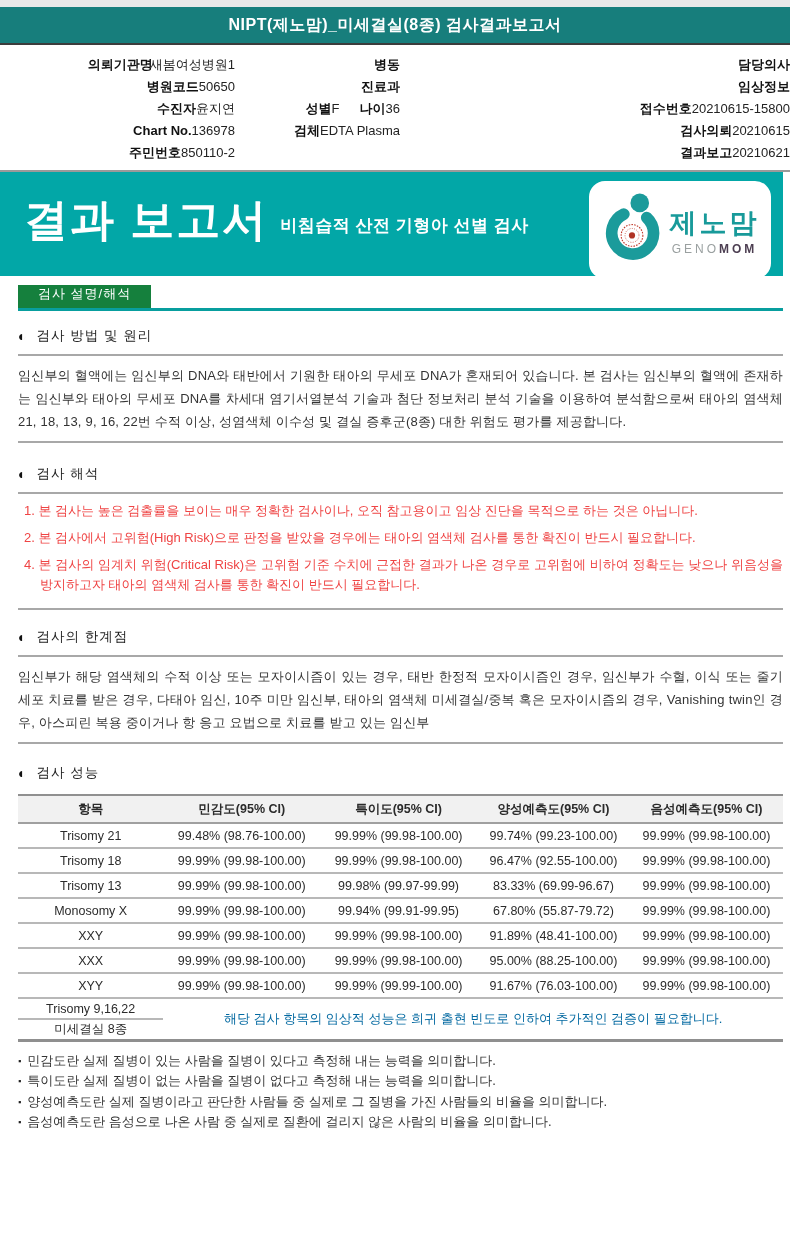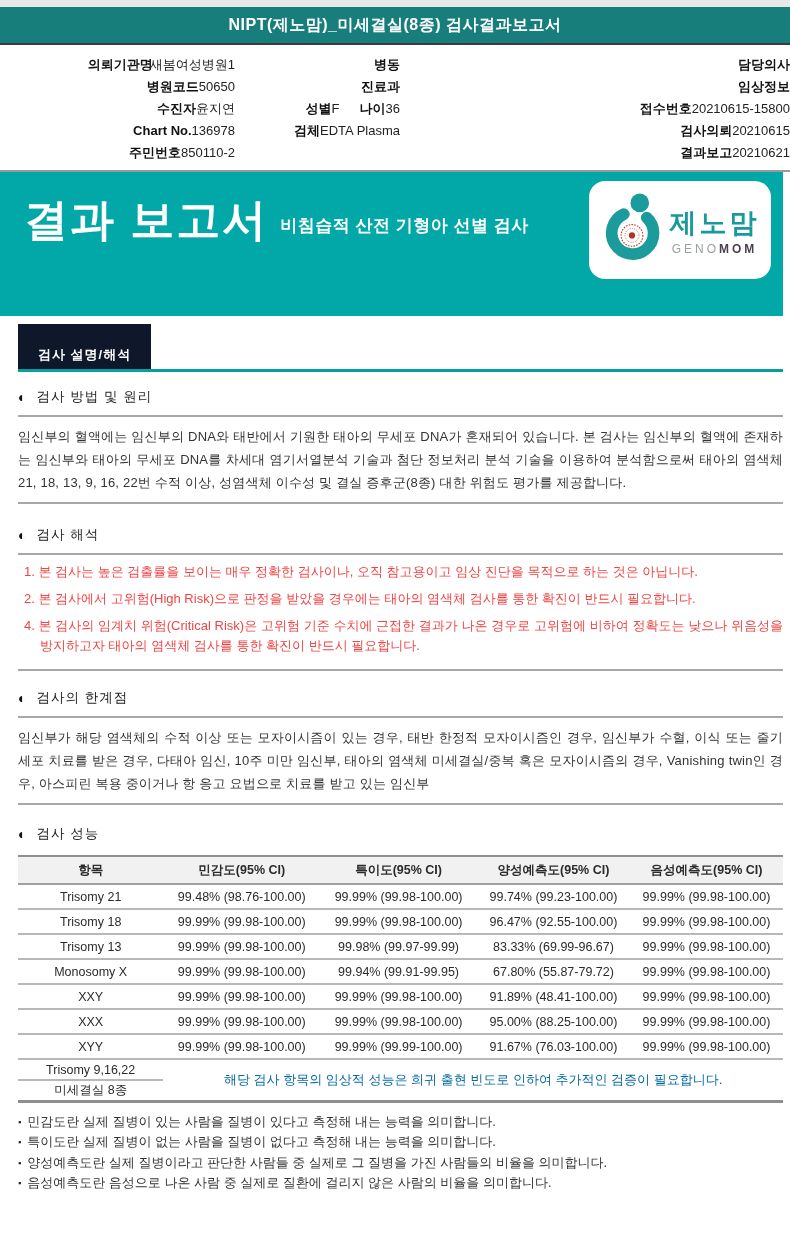--- a/index.html
+++ b/index.html
@@ -19,34 +19,34 @@
   .pi-row { height:22px; line-height:22px; font-size:13px; white-space:nowrap;text-align:right; }
   .pi-label { font-weight:bold; color:#111; display:inline-block; }
   .pi-col0 .pi-label { width:62px; }
   .pi-col1 .pi-label { width:50px; }
   .pi-col2 .pi-label { width:62px; }
   .pi-value { color:#222; }
   .pi-extra { width:38px !important; margin-left:8px; }
   .pre-banner-line { height:2px; background:#9a9a9a; }
 
   
-  .banner { position:relative; height:144px; background:#02a7a7; margin-right:7px; }
+  .banner { position:relative; height:104px; background:#02a7a7; margin-right:7px; }
   .banner-text { position:absolute; left:24px; top:24px; display:flex; align-items:flex-end; }
   .banner-title { color:#fff; font-weight:bold; font-size:44px; letter-spacing:2px; line-height:1.1; }
   .banner-subtitle { color:#fff; font-weight:bold; font-size:17px; margin-left:12px; padding-bottom:7px; letter-spacing:0.5px; }
   .logo-box { position:absolute; right:12px; top:9px; width:182px; height:98px; background:#fff; border-radius:16px; display:flex; align-items:center; justify-content:center; gap:7px; }
   .logo-txt { display:flex; flex-direction:column; align-items:center; }
   .logo-kr { color:#189a9a; font-weight:bold; font-size:27px; letter-spacing:3px; }
   .logo-en { margin-top:1px; font-size:12px; letter-spacing:3px; }
   .logo-en .geno { color:#9aa0a0; }
   .logo-en .mom { color:#4d3f52; font-weight:bold; }
 
   
   .tab-bar { margin:8px 7px 0 18px; border-bottom:3px solid #089e9e; }
-  .section-tab { display:inline-block; background:#0f172a; color:#fff; font-weight:bold; font-size:13px; padding:22px 20px 5px 20px; letter-spacing:1px; }
+  .section-tab { display:inline-block; background:#15803d; color:#fff; font-weight:normal; font-size:13px; padding:0 20px 5px 20px; letter-spacing:1px; }
 
   
   .content { margin:0 7px 0 18px; }
   .sec-heading { margin-top:16px; font-size:13.5px; color:#1c1c1c; letter-spacing:1px; display:flex; align-items:center; gap:9px; }
   .sec-heading .marker { font-size:14px; color:#111; }
   .rule { height:2px; background:#a8a8a8; margin-top:9px; }
   .para { font-size:13px; line-height:23px; color:#333; text-align:justify; padding:8px 0 8px 0; letter-spacing:0.2px; }
   .interp-list { padding:7px 0 4px 6px; }
   .interp-item { font-size:13px; line-height:20px; color:#ef4444; margin-bottom:7px; padding-left:16px; text-indent:-16px; text-align:justify; }
 

